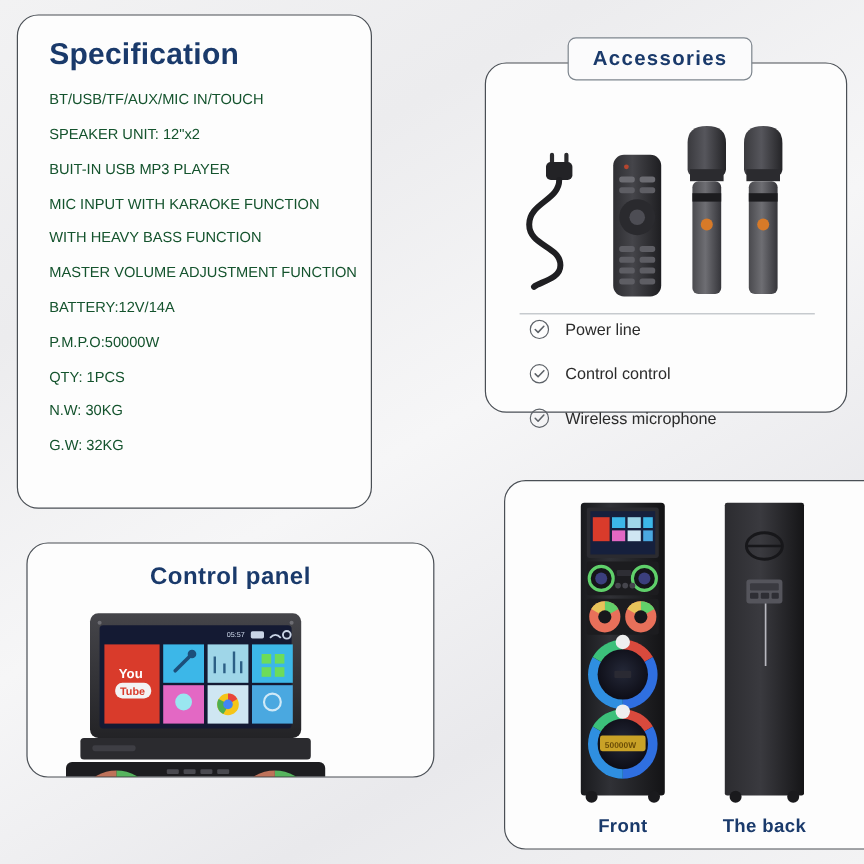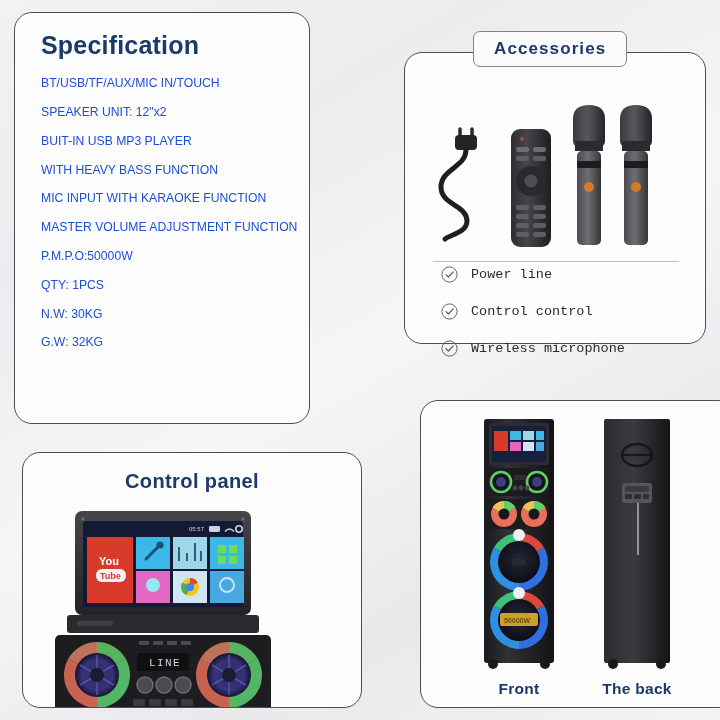--- a/index.html
+++ b/index.html
@@ -31,21 +31,21 @@
   .spec-title {
     font-size: 25px;
     font-weight: bold;
     color: #1a3a6b;
     letter-spacing: .2px;
     margin-bottom: 9px;
   }
   .spec-list { list-style: none; }
   .spec-list li {
     font-size: 12.2px;
-    color: #1d4ed8;
+    color: #14532d;
     line-height: 1.0;
     padding: 8.3px 0;
     white-space: nowrap;
   }
 
   
   #acc-panel {
     left: 404px; top: 52px;
     width: 302px; height: 292px; padding-left: 20px;
   }
@@ -78,28 +78,27 @@
     list-style: none;
   }
   .acc-list li {
     display: flex;
     align-items: center;
     gap: 13px;
     height: 28px;
     font-size: 13.5px;
     color: #2b2b2b;
     margin-top: 9px;
-    font-family: Liberation Mono, monospace;
   }
   .check-icon { flex: 0 0 auto; }
 
   
   #ctrl-panel {
     left: 22px; top: 452px;
-    width: 340px; height: 256px;
+    width: 340px; height: 196px;
     overflow: hidden;
   }
   .ctrl-title {
     text-align: center;
     font-size: 20px;
     font-weight: bold;
     color: #1a3a6b;
     letter-spacing: .4px;
     margin-top: 17px;
   }
@@ -127,23 +126,24 @@
 </style>
 </head>
 <body>
 
 <div class="panel" id="spec-panel">
   <div class="spec-title">Specification</div>
   <ul class="spec-list">
     <li>BT/USB/TF/AUX/MIC IN/TOUCH</li>
     <li>SPEAKER UNIT: 12"x2</li>
     <li>BUIT-IN USB MP3 PLAYER</li>
+    <li>MIC INPUT WITH KARAOKE FUNCTION</li>
     <li>WITH HEAVY BASS FUNCTION</li>
-    <li>MIC INPUT WITH KARAOKE FUNCTION</li>
     <li>MASTER VOLUME ADJUSTMENT FUNCTION</li>
+    <li>BATTERY:12V/14A</li>
     <li>P.M.P.O:50000W</li>
     <li>QTY: 1PCS</li>
     <li>N.W: 30KG</li>
     <li>G.W: 32KG</li>
   </ul>
 </div>
 
 <div class="panel" id="acc-panel">
   <div class="badge-title">Accessories</div>
 

